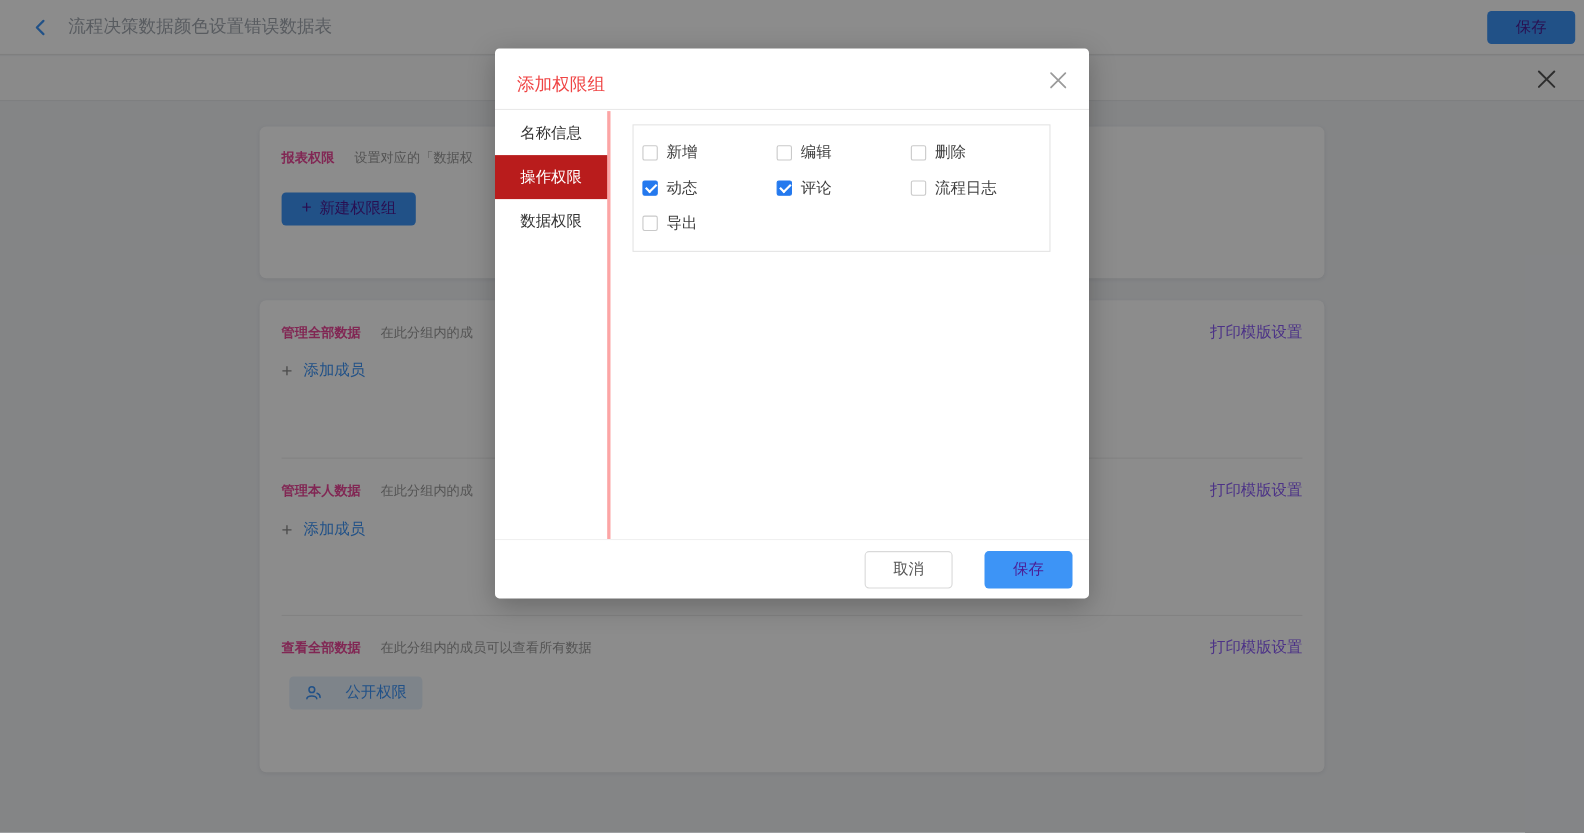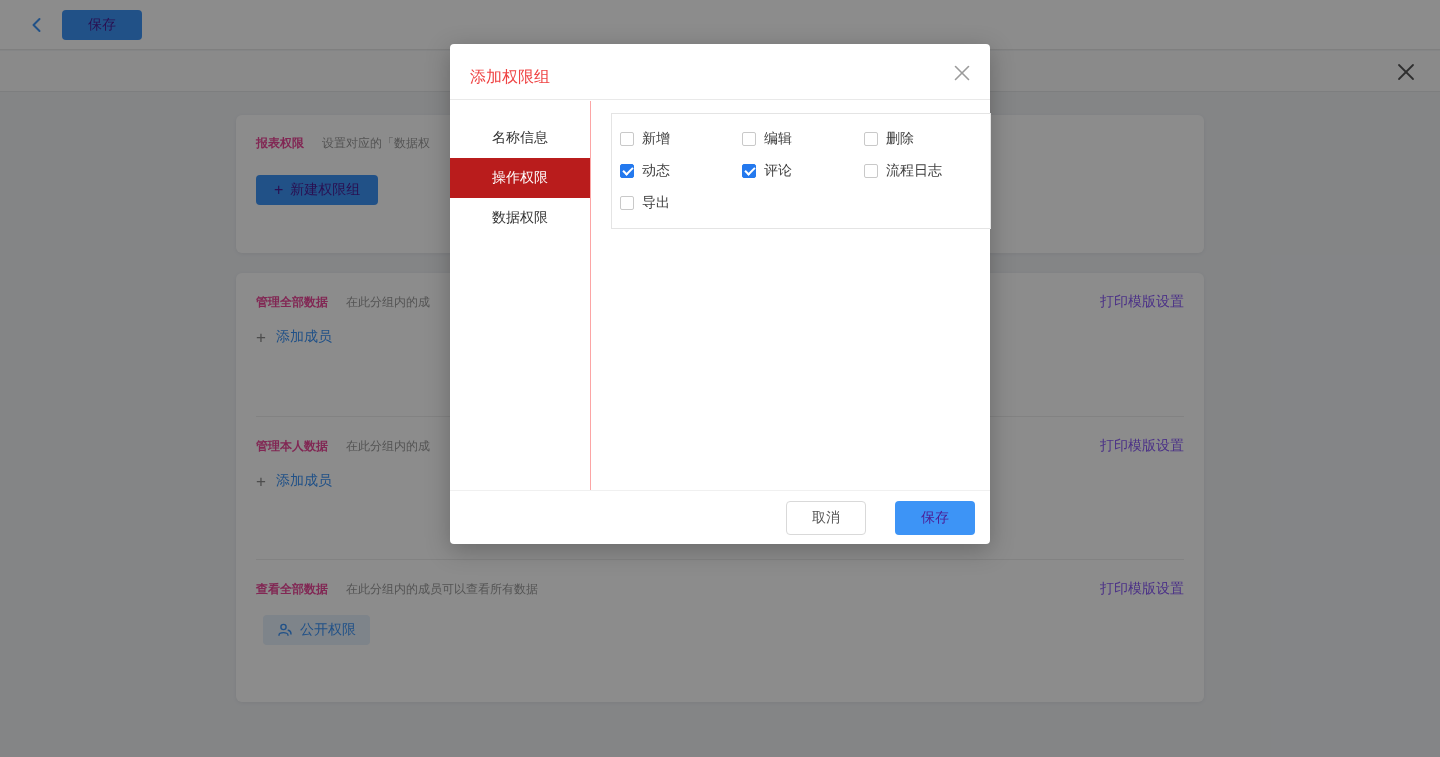--- a/index.html
+++ b/index.html
@@ -40,40 +40,40 @@
   .sec-link { margin-left: auto; color: #8b5cf6; font-size: 14px; cursor: pointer; white-space: nowrap; }
   .new-group-btn { margin-top: 23px; height: 30px; padding: 0 18px; gap: 7px; font-size: 14px; }
   .plus-glyph { font-size: 16px; line-height: 1; }
   .perm-section { height: 143px; padding-top: 20px; position: relative; }
   .perm-section + .perm-section { border-top: 1px solid #ededed; }
   .action-row { margin-top: 17px; display: flex; align-items: center; }
   .add-member { display: inline-flex; align-items: center; gap: 10px; cursor: pointer; }
   .add-member .plus-glyph { color: #8c8c8c; font-size: 17px; }
   .add-member-label { color: #3d94f6; font-size: 14px; }
   .pill-btn {
-    display: inline-flex; align-items: center; gap: 7px;
+    display: inline-flex; align-items: center; gap: 21px;
     height: 30px; padding: 0 14px; margin-left: 7px;
     background: #e5f0fc; border-radius: 4px; border: none;
     color: #3d94f6; font-size: 14px; cursor: pointer; font-family: inherit;
   }
   
   .overlay { position: absolute; inset: 0; background: rgba(0,0,0,0.45); z-index: 10; }
   .modal {
     position: absolute; left: 450px; top: 44px; width: 540px; height: 500px;
     background: #fff; border-radius: 4px; z-index: 20;
     box-shadow: 0 6px 24px rgba(0,0,0,0.25);
   }
   .modal-header {
     height: 56px; border-bottom: 1px solid #e9e9e9;
     display: flex; align-items: center; padding: 0 20px;
   }
   .modal-title { font-size: 16px; color: #ef4444; margin-top: 12px; }
   .modal-close { position: absolute; right: 20px; top: 21px; width: 16px; height: 16px; cursor: pointer; }
   .modal-body { position: absolute; left: 0; top: 57px; right: 0; bottom: 54px; display: flex; }
-  .modal-sidebar { width: 141px; border-right: 1px solid #fca5a5; padding-top: 17px; flex: none; }
+  .modal-sidebar { width: 105px; border-right: 3px solid #fca5a5; padding-top: 0; flex: none; }
   .side-tab { height: 40px; display: flex; align-items: center; justify-content: center;
               font-size: 14px; color: #333; cursor: pointer; }
   .side-tab.active { background: #b91c1c; color: #fff; }
   .modal-pane { flex: 1 1 auto; padding: 12px 20px 0 20px; }
   .question-label { font-size: 14px; color: #7f90a8; height: 20px; margin-bottom: 4px; }
   .opt-box { border: 1px solid #e4e4e4; display: flex; flex-wrap: wrap;
              padding: 9px 0 9px 8px; width: 380px; }
   .opt { width: 122px; height: 32px; display: flex; align-items: center; gap: 8px;
          cursor: pointer; font-size: 14px; color: #404040; }
   .cb { width: 14px; height: 14px; border: 1px solid #c9c9c9; border-radius: 2px;
@@ -96,20 +96,21 @@
 <body>
 
 <div>
 
   <header class="topbar">
     <span class="back-btn">
       <svg width="18" height="18" viewBox="0 0 18 18" fill="none">
         <polyline points="11.5,3 5.5,9 11.5,15" stroke="#3d94f6" stroke-width="2" fill="none" stroke-linecap="round" stroke-linejoin="round"></polyline>
       </svg>
     </span>
+    <span class="topbar-title">流程决策数据颜色设置错误数据表</span>
     <button class="btn btn-primary topbar-save">保存</button>
   </header>
 
   <div class="panel-header">
     <span class="panel-close">
       <svg width="20" height="20" viewBox="0 0 20 20">
         <line x1="3" y1="3" x2="17" y2="17" stroke="#555" stroke-width="1.8" stroke-linecap="round"></line>
         <line x1="17" y1="3" x2="3" y2="17" stroke="#555" stroke-width="1.8" stroke-linecap="round"></line>
       </svg>
     </span>

